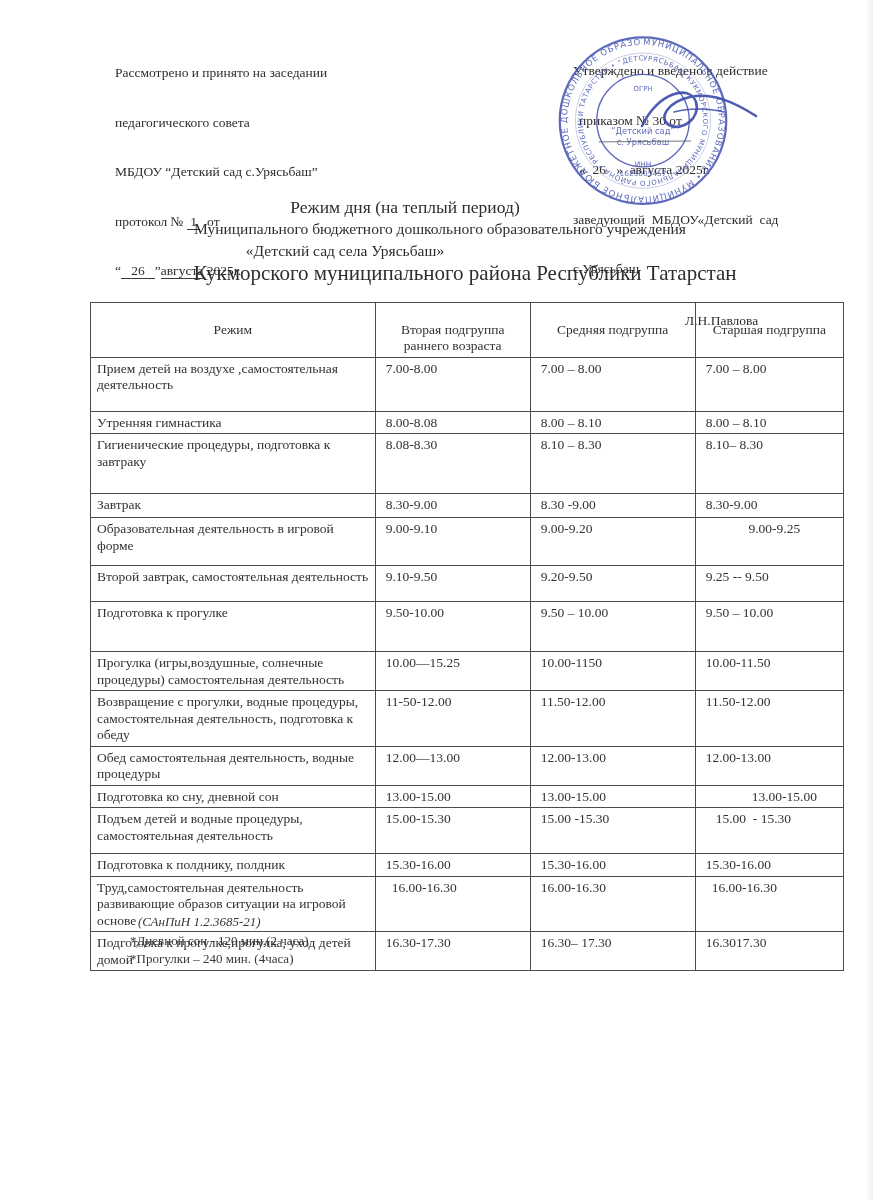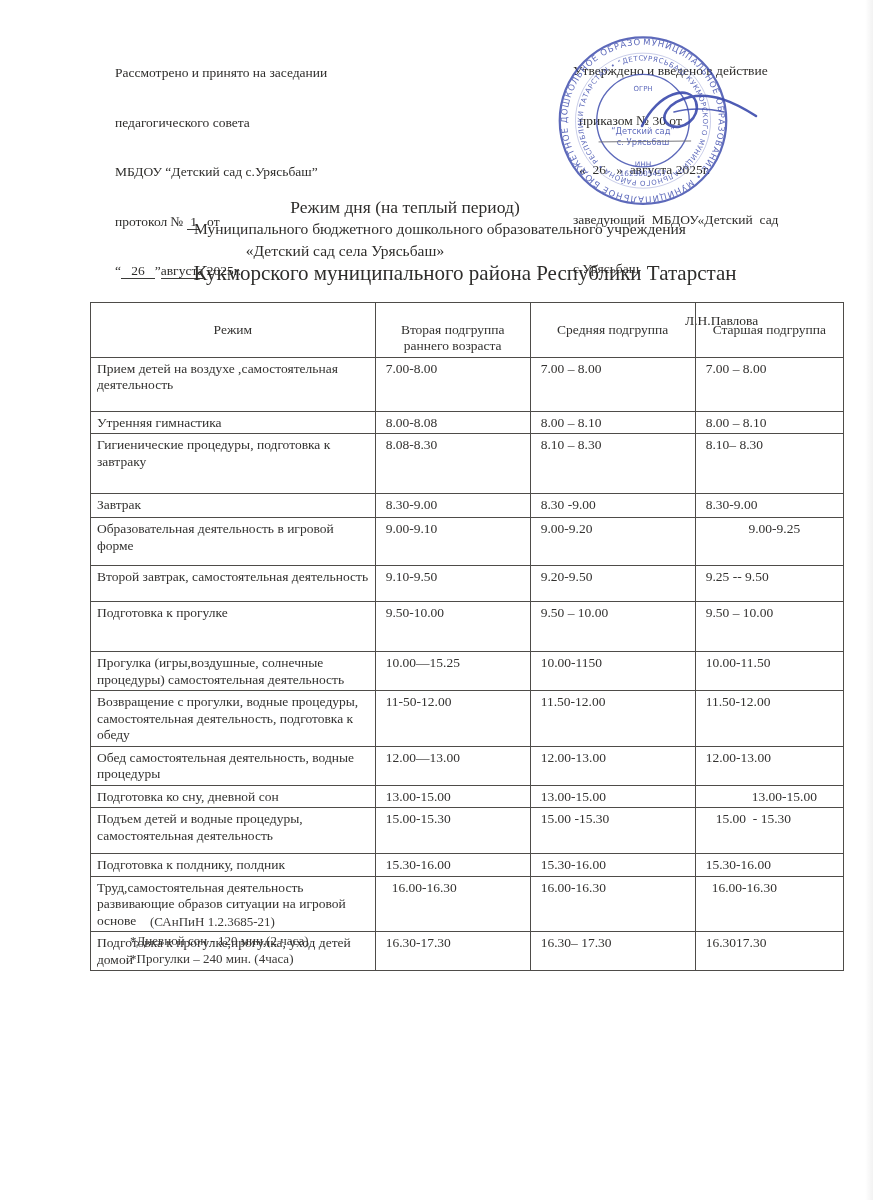--- a/index.html
+++ b/index.html
@@ -79,21 +79,21 @@
   table.schedule tbody tr:nth-child(11) td:nth-child(4){padding-left:56px;}
   table.schedule tbody tr:nth-child(12) td:nth-child(4){padding-left:20px;}
   table.schedule tbody tr:nth-child(14) td:nth-child(2){padding-left:16px;}
   table.schedule tbody tr:nth-child(14) td:nth-child(4){padding-left:16px;}
 
   
   .footnotes{
     position:absolute;left:130px;top:913px;
     font-size:13px;line-height:18.5px;color:#3a3937;
   }
-  .footnotes .fn-line:first-child{margin-left:20px;}
+  .footnotes .fn-line:first-child{margin-left:8px;font-style:italic;}
 </style>
 </head>
 <body>
 
 <div class="page">
 
   <div class="approval-left">
     <div>Рассмотрено и принято на заседании</div>
     <div>педагогического совета</div>
     <div>МБДОУ “Детский сад с.Урясьбаш”</div>

